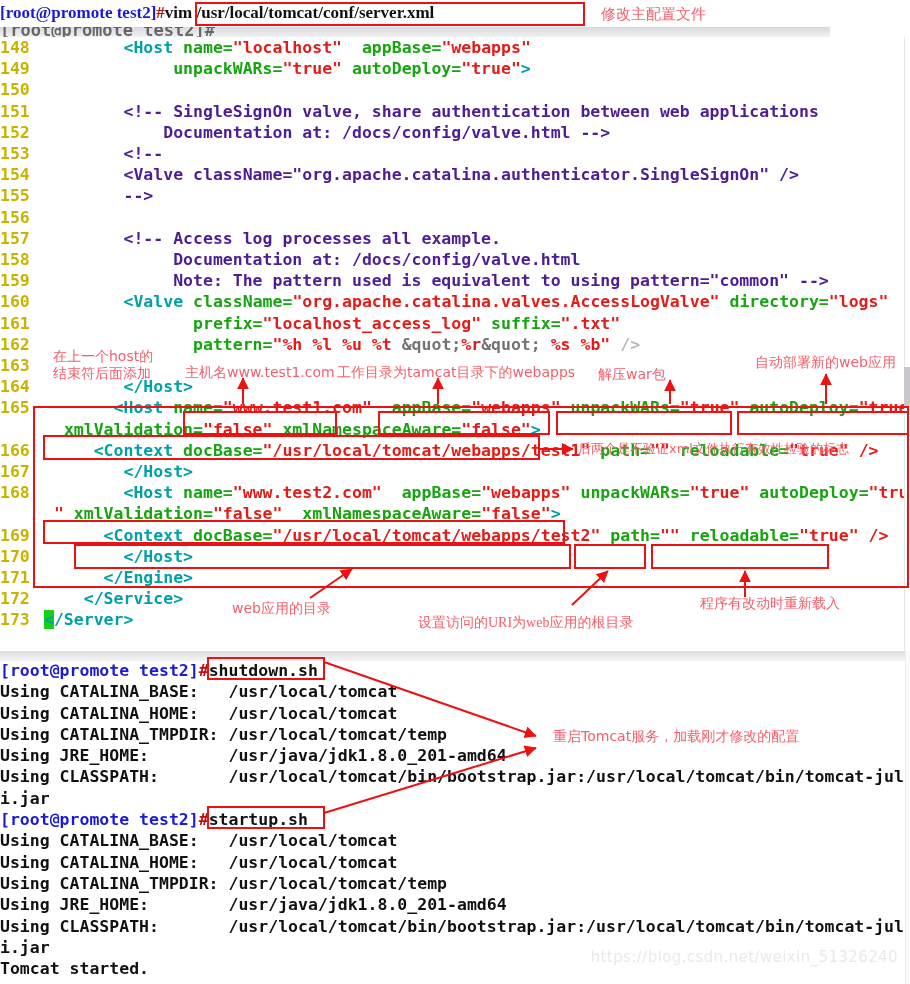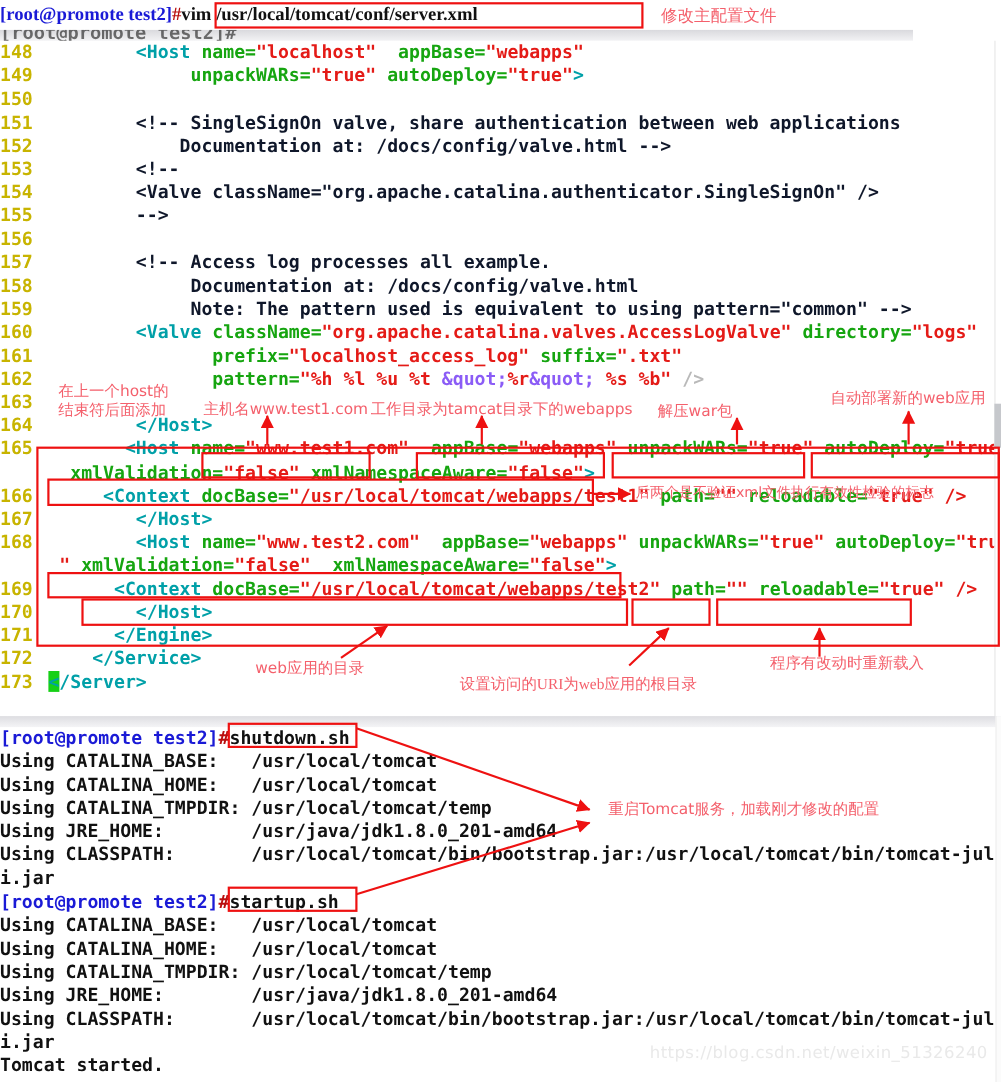--- a/index.html
+++ b/index.html
@@ -53,23 +53,23 @@
     line-height: 21.2px;
     white-space: pre;
     font-weight: bold;
     font-family: "DejaVu Sans Mono", "Liberation Mono", monospace;
   }
   .ln  { color: #c8b400; display: inline-block; width: 44px;
          text-align: left; padding-right: 9px; }
   .tag  { color: #00a0a8; }
   .attr { color: #16a510; }
   .val  { color: #e41b17; }
-  .cmt  { color: #0f172a; }
+  .cmt  { color: #4c1d95; }
   .punc { color: #111111; }
-  .amp  { color: #8b5cf6; }
+  .amp  { color: #737373; }
   .slashgray { color: #b9b9b9; }
   .cursorblk { background: #16d016; color: #00a0a8; }
 
   
   #edit-scroll {
     position: absolute; right: 0; top: 10px; width: 6px; height: 614px;
     background: #ffffff; border-left: 1px solid #e6e6e6;
   }
   #edit-scroll-thumb {
     position: absolute; right: 0; top: 330px; width: 6px; height: 40px;

